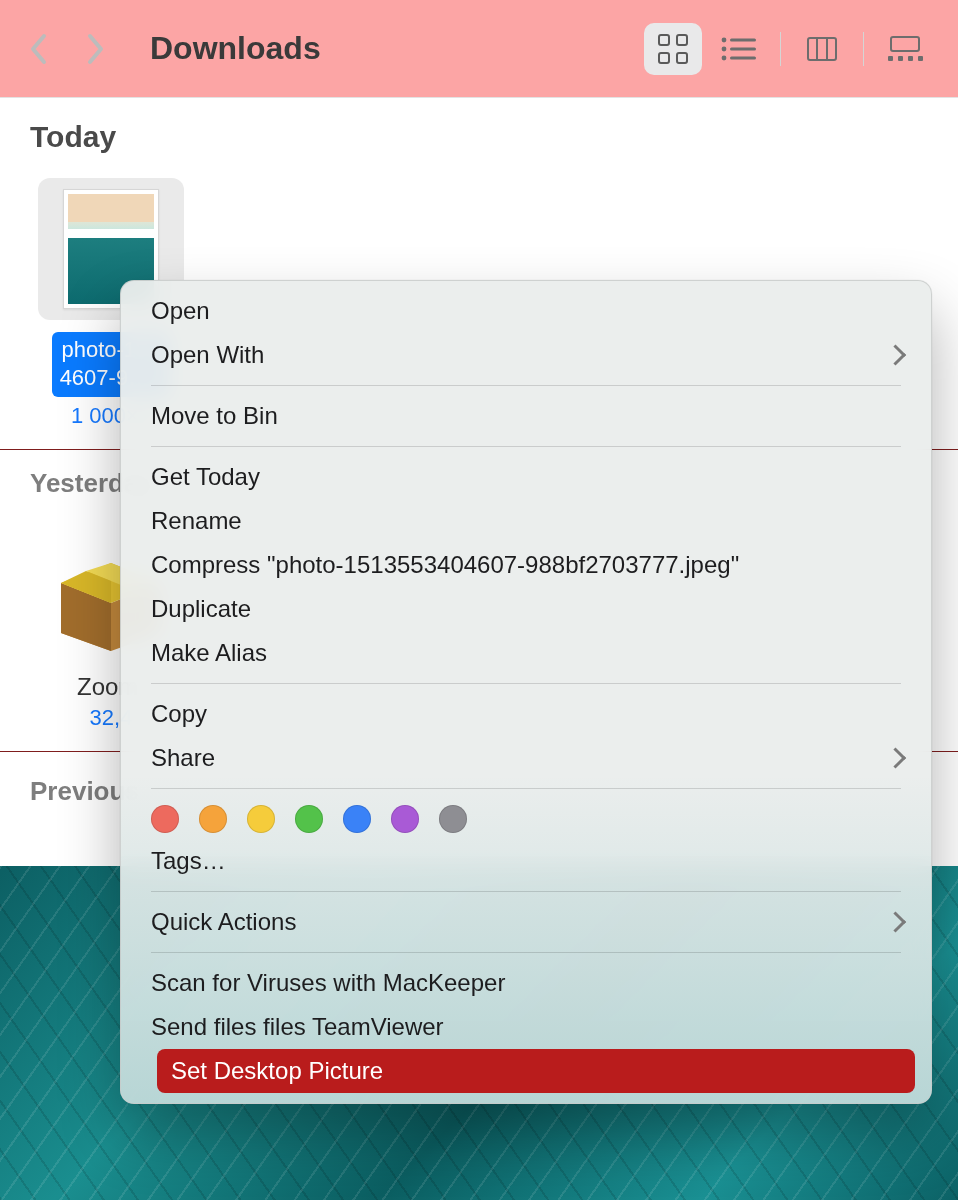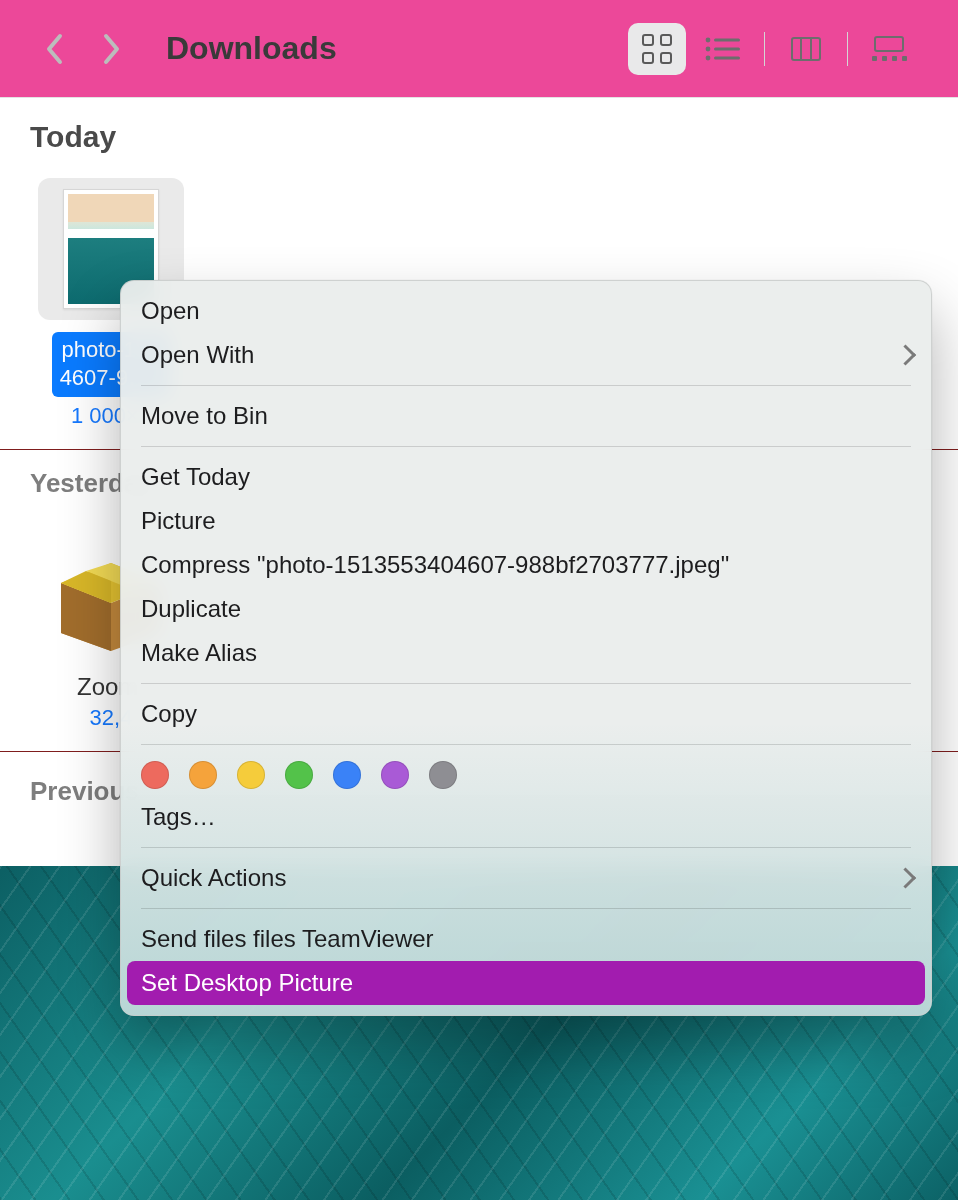--- a/index.html
+++ b/index.html
@@ -10,23 +10,23 @@
     background: #fff;
     overflow: hidden;
     position: relative;
   }
 
   
   .toolbar {
     height: 98px;
     display: flex;
     align-items: center;
-    padding: 0 40px;
+    padding: 0 24px;
     border-bottom: 1px solid #e3e3e3;
-    background: #ec4899;
+    background: #fca5a5;
   }
   .nav-arrows { display: flex; align-items: center; gap: 26px; }
   .nav-arrow {
     width: 30px; height: 30px;
     color: #bcbcbc;
     display:flex; align-items:center; justify-content:center;
     cursor: default;
   }
   .toolbar-title {
     font-size: 32px;
@@ -131,39 +131,39 @@
     border-radius: 14px;
     box-shadow: 0 30px 60px rgba(0,0,0,0.30), 0 0 0 0.5px rgba(0,0,0,0.05);
     overflow:hidden;
     backdrop-filter: blur(10px);
   }
   .context-menu .grad {
     position:absolute; inset:0;
     background: linear-gradient(to bottom, rgba(255,255,255,0) 60%, rgba(18,137,139,0.20) 100%);
     pointer-events:none;
   }
-  .menu-pad { padding: 8px 6px 10px; position:relative; }
+  .menu-pad { padding: 8px 16px 10px; position:relative; }
   .menu-item {
     display:flex; align-items:center;
     height:44px;
     font-size:24px;
     color:#1d1d1f;
     padding: 0 14px;
     border-radius:8px;
     cursor:default;
     position:relative;
   }
   .menu-item.has-sub::after{
     content:""; position:absolute; right:12px; top:50%;
     width:12px; height:12px;
     border-right:3px solid #7a7a7a; border-top:3px solid #7a7a7a;
     transform: translateY(-50%) rotate(45deg);
   }
   .menu-item.selected {
-    background:#a21caf; color:#fff;
+    background:#b91c1c; color:#fff;margin-left:20px;
   }
   .menu-sep {
     height:1px; background: rgba(0,0,0,0.14);
     margin: 8px 14px;
   }
   .tag-row {
     display:flex; align-items:center; gap:20px;
     padding: 8px 14px 6px;
   }
   .tag-dot {
@@ -279,36 +279,38 @@
 
 <div class="context-menu">
   <div class="grad"></div>
   <div class="menu-pad">
     <div class="menu-item">Open</div>
     <div class="menu-item has-sub">Open With</div>
     <div class="menu-sep"></div>
     <div class="menu-item">Move to Bin</div>
     <div class="menu-sep"></div>
     <div class="menu-item">Get Today</div>
-    <div class="menu-item">Picture</div>
+    <div class="menu-item">Rename</div>
     <div class="menu-item">Compress "photo-1513553404607-988bf2703777.jpeg"</div>
     <div class="menu-item">Duplicate</div>
     <div class="menu-item">Make Alias</div>
     <div class="menu-sep"></div>
     <div class="menu-item">Copy</div>
+    <div class="menu-item has-sub">Share</div>
     <div class="menu-sep"></div>
     <div class="tag-row">
       <div class="tag-dot tag-red"></div>
       <div class="tag-dot tag-org"></div>
       <div class="tag-dot tag-yel"></div>
       <div class="tag-dot tag-grn"></div>
       <div class="tag-dot tag-blu"></div>
       <div class="tag-dot tag-pur"></div>
       <div class="tag-dot tag-gry"></div>
     </div>
     <div class="menu-item">Tags…</div>
     <div class="menu-sep"></div>
     <div class="menu-item has-sub">Quick Actions</div>
     <div class="menu-sep"></div>
+    <div class="menu-item">Scan for Viruses with MacKeeper</div>
     <div class="menu-item">Send files files TeamViewer</div>
     <div class="menu-item selected">Set Desktop Picture</div>
   </div>
 </div>
 
 </body></html>

